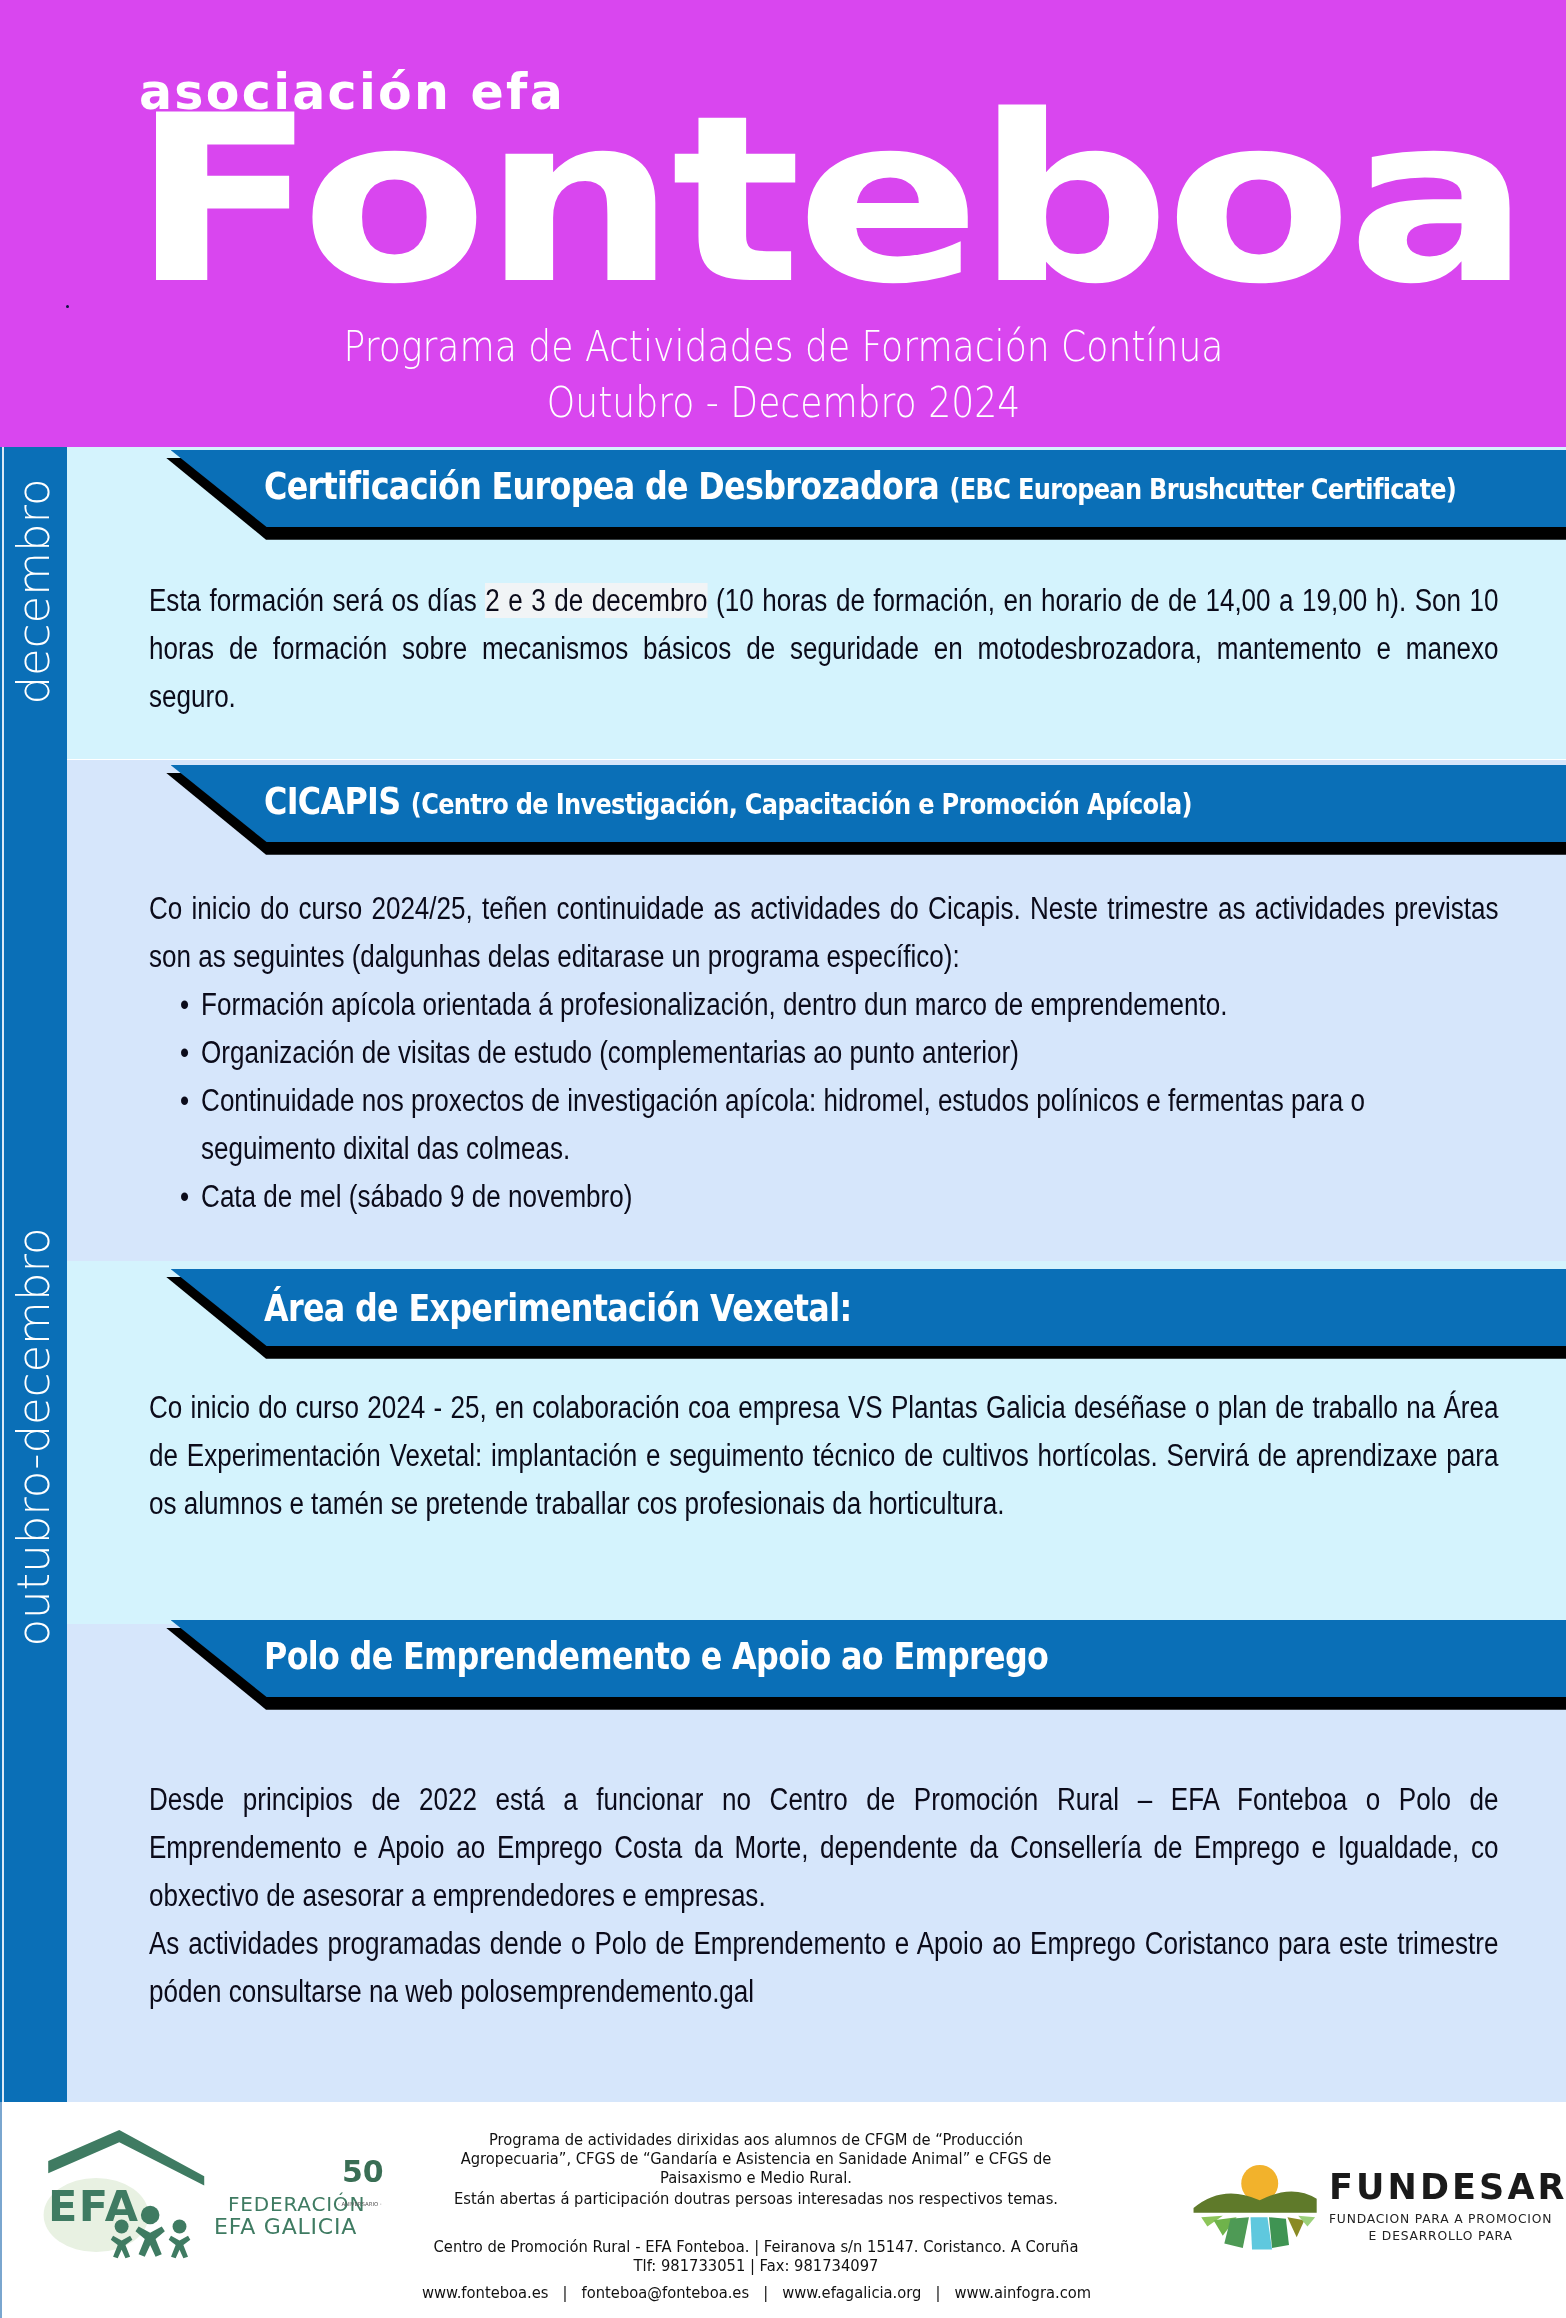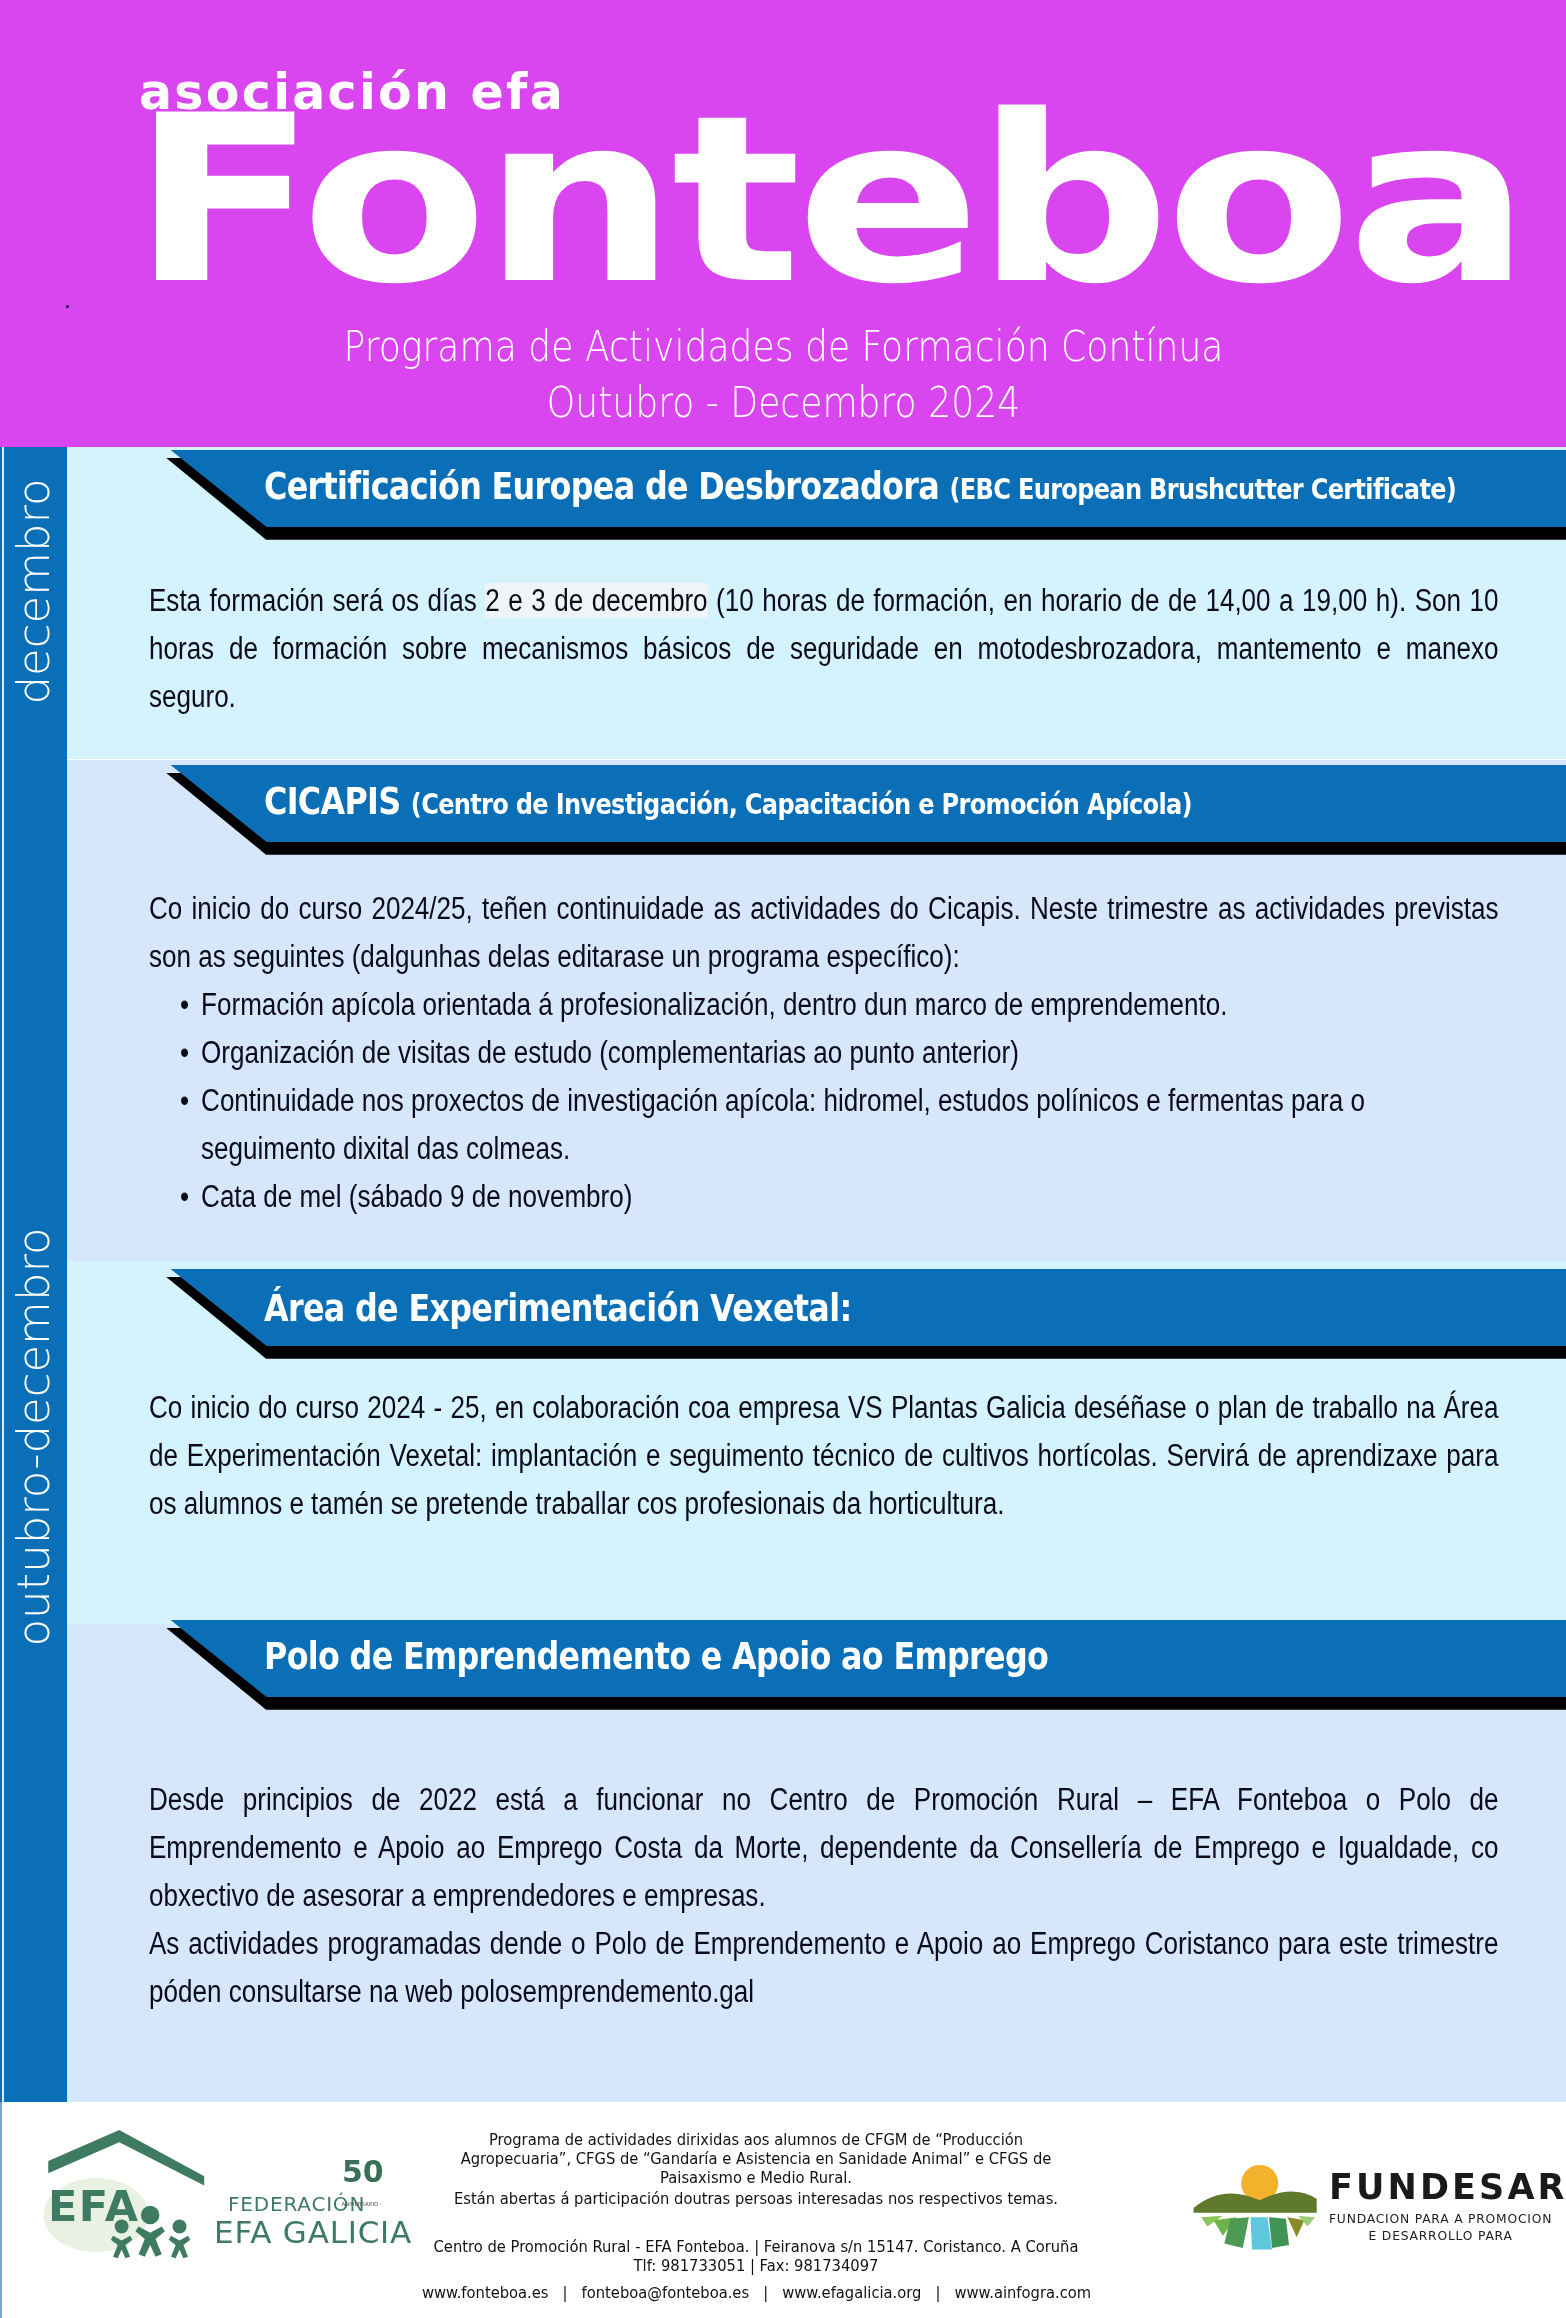--- a/index.html
+++ b/index.html
@@ -132,21 +132,21 @@
     <circle cx="140" cy="110" r="12"></circle>
     <path d="M125 125 l15 8 l15 -8 l4 6 l-12 10 l8 20 l-8 3 l-7 -15 l-7 15 l-8 -3 l8 -20 l-12 -10z"></path>
     <circle cx="103" cy="125" r="9"></circle>
     <path d="M92 137 l11 6 l11 -6 l3 5 l-9 7 l6 15 l-6 2 l-5 -11 l-5 11 l-6 -2 l6 -15 l-9 -7z"></path>
     <circle cx="178" cy="125" r="9"></circle>
     <path d="M167 137 l11 6 l11 -6 l3 5 l-9 7 l6 15 l-6 2 l-5 -11 l-5 11 l-6 -2 l6 -15 l-9 -7z"></path>
   </g>
 </svg>
 <div class="efa-text" style="left:48px; top:2181px; font-size:43px; letter-spacing:1.5px;font-weight:bold;">EFA</div>
 <div class="efa-text" style="left:228px; top:2192px; font-size:20px; letter-spacing:0.8px;">FEDERACIÓN</div>
-<div class="efa-text" style="left:214px; top:2214px; font-size:31px; letter-spacing:0.8px;">EFA GALICIA</div>
+<div class="efa-text" style="left:214px; top:2214px; font-size:22px; letter-spacing:0.8px;">EFA GALICIA</div>
 <div class="efa-text" style="left:342px; top:2154px; font-size:30px; font-weight:bold; color:#3a6e55;">50</div>
 <div class="efa-text" style="left:338px; top:2201px; font-size:5.4px; color:#555;">· ANIVERSARIO ·</div>
 
 <div class="ftext" style="left:386px; top:2130px; width:740px;">
   <div>Programa de actividades dirixidas aos alumnos de CFGM de “Producción</div>
   <div>Agropecuaria”, CFGS de “Gandaría e Asistencia en Sanidade Animal” e CFGS de</div>
   <div>Paisaxismo e Medio Rural.</div>
   <div style="margin-top:2.3px;">Están abertas á participación doutras persoas interesadas nos respectivos temas.</div>
 </div>
 <div class="ftext" style="left:386px; top:2237px; width:740px;">

